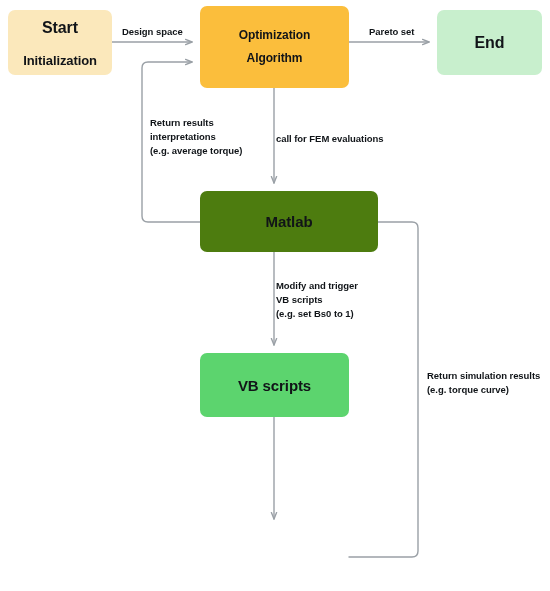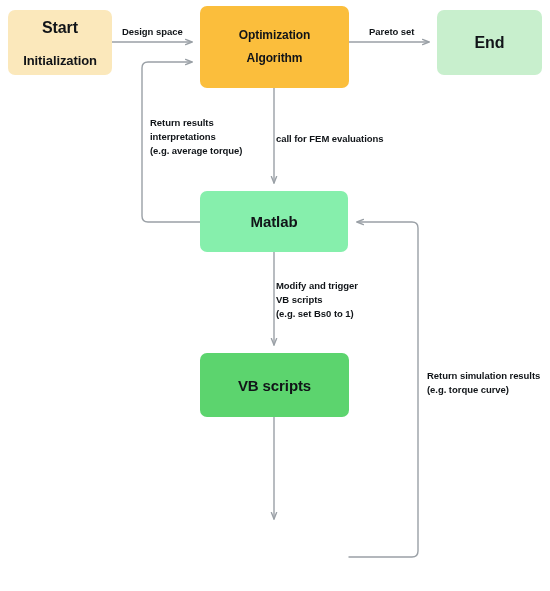--- a/index.html
+++ b/index.html
@@ -103,21 +103,21 @@
 
   <div class="node node-accent" style="left:200px; top:6px; width:149px; height:82px; background:#fbbe3c;">
     <div class="node-title">Optimization</div>
     <div class="node-title">Algorithm</div>
   </div>
 
   <div class="node node-terminal" style="left:437px; top:10px; width:105px; height:65px; background:#c8efcd;text-align:right;">
     <div class="node-title">End</div>
   </div>
 
-  <div class="node node-process" style="left:200px; top:191px; width:148px; height:61px; background:#86efac;">
+  <div class="node node-process" style="left:200px; top:191px; width:178px; height:61px; background:#4d7c0f;">
     <div class="node-title">Matlab</div>
   </div>
 
   <div class="node node-process" style="left:200px; top:353px; width:149px; height:64px; background:#5cd46e;">
     <div class="node-title">VB scripts</div>
   </div>
 
 
   <div class="edge-label" style="left:122px; top:25px;">Design space</div>
 

